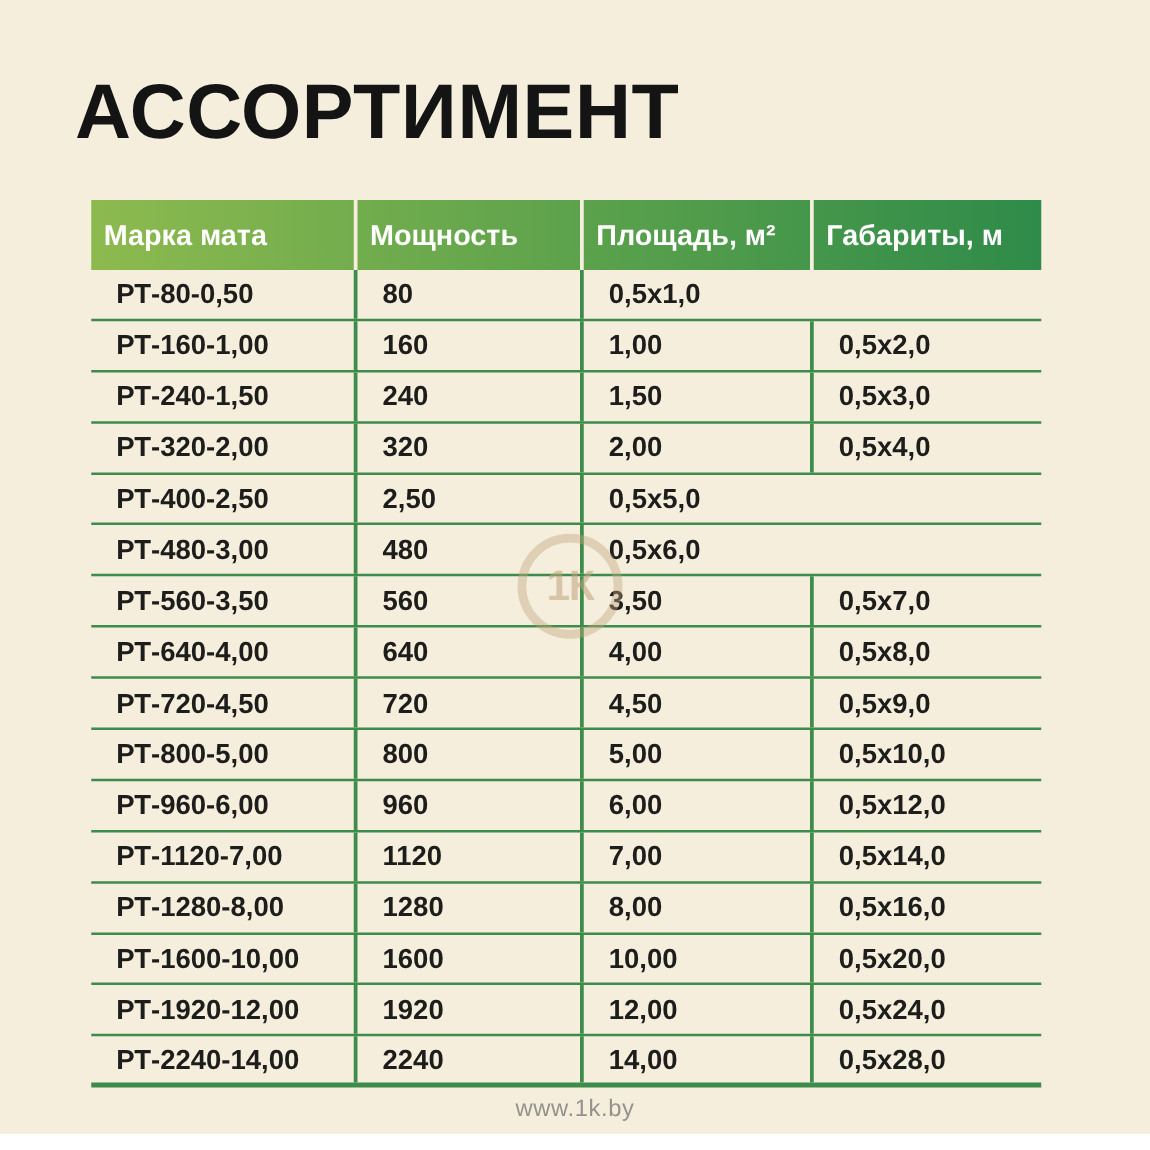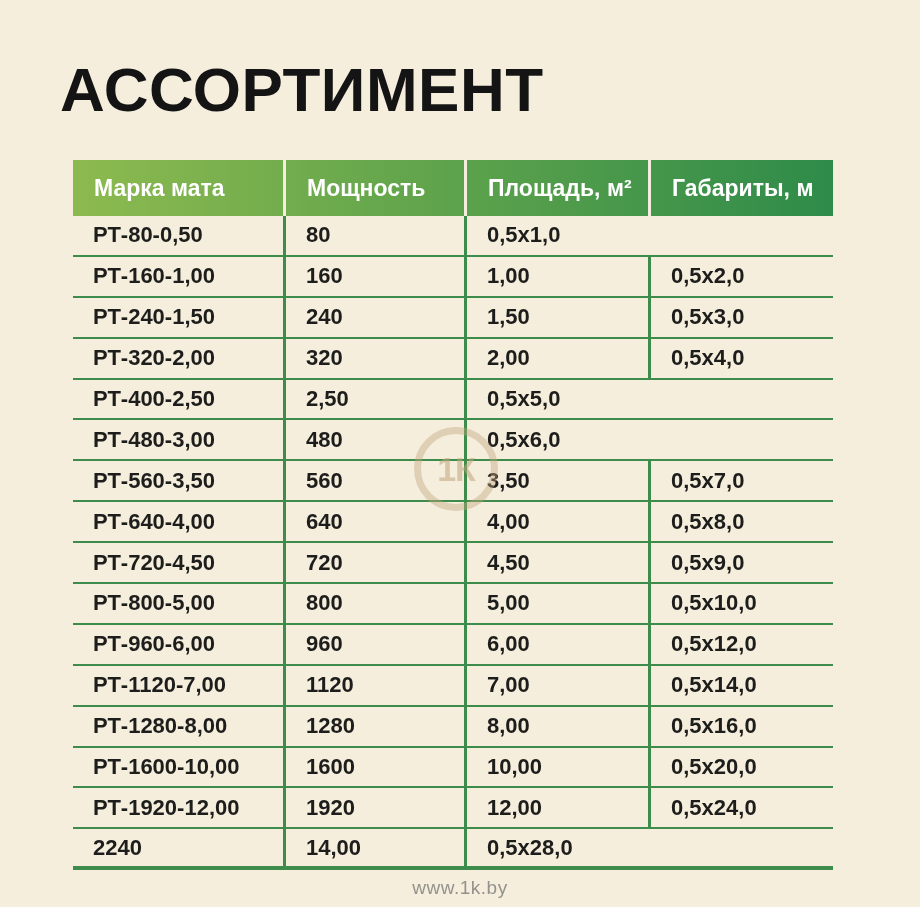--- a/index.html
+++ b/index.html
@@ -33,21 +33,21 @@
   }
   .thead {
     display: grid;
     grid-template-columns: 213px 181px 184px 182px;
     height: 56px;
     background: linear-gradient(90deg, var(--header-gradient-start, #8dba4f), var(--header-gradient-end, #2e8b49));
   }
   .th {
     display: flex;
     align-items: center;
-    padding-left: 21px;
+    padding-left: 10px;
     box-sizing: border-box;
     color: var(--header-text, #ffffff);
     font-size: 23px;
     font-weight: bold;
     border-right: 3px solid var(--background, #f5eedd);
     white-space: nowrap;
   }
   .th:last-child { border-right: none; }
   .tbody { width: 760px; }
   .tr {
@@ -220,20 +220,21 @@
   </div>
 
   <div class="tr">
     <div class="td">РТ-1920-12,00</div>
     <div class="td">1920</div>
     <div class="td">12,00</div>
     <div class="td">0,5x24,0</div>
   </div>
 
   <div class="tr">
+    <div class="td">РТ-2240-14,00</div>
     <div class="td">2240</div>
     <div class="td">14,00</div>
     <div class="td">0,5x28,0</div>
   </div>
 </div>
   </div>
 
   <div class="watermark">
     <span class="wm-text">1К</span>
   </div>

